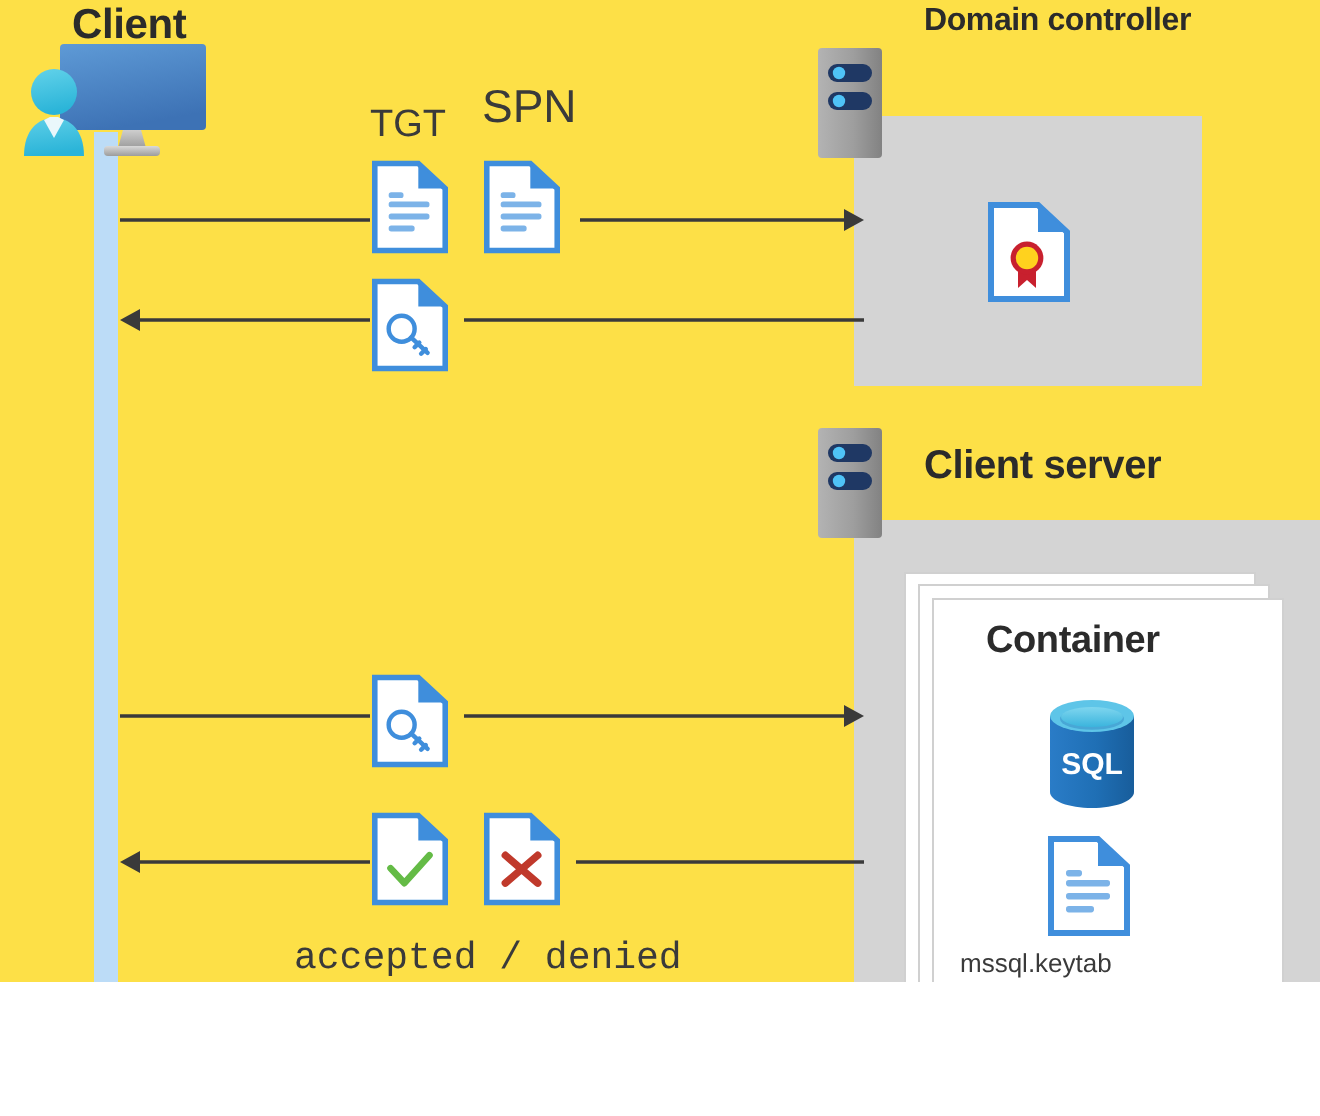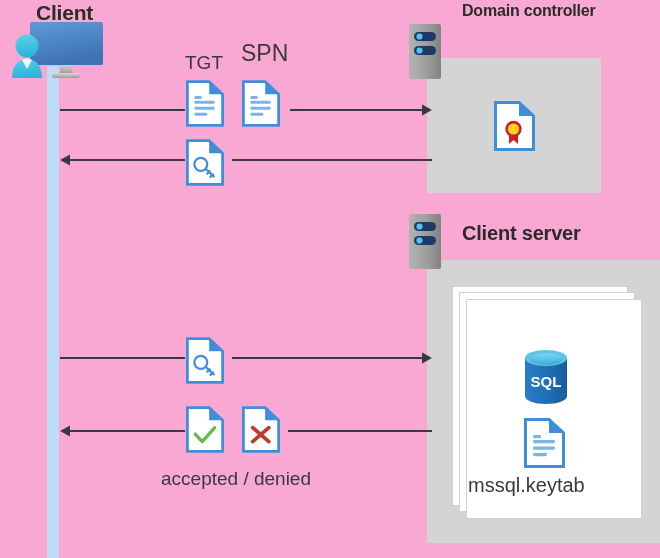--- a/index.html
+++ b/index.html
@@ -7,22 +7,22 @@
     padding: 0;
     background: #ffffff;
   }
   body {
     font-family: "Liberation Sans", sans-serif;
     -webkit-font-smoothing: antialiased;
   }
   #canvas {
     position: relative;
     width: 660px;
-    height: 558px;
-    background: #f9a8d4;
+    height: 491px;
+    background: #fde047;
     overflow: hidden;
   }
   .abs { position: absolute; }
 
   
   .title-bold {
     font-family: "Liberation Sans", sans-serif;
     font-weight: bold;
     color: #2b2b2b;
     line-height: 1.16;
@@ -35,22 +35,22 @@
   }
 
   #client-title { left: 36px;  top: 1px;  font-size: 21px; }
   #dc-title     { left: 462px; top: 2px;  font-size: 16px; width: 150px; }
   #linux-title  { left: 462px; top: 222px; font-size: 20px; }
   #container-title {
     left: 493px; top: 310px; font-size: 19px;
   }
   #tgt-label { left: 185px; top: 52px; font-size: 19px; }
   #spn-label { left: 241px; top: 40px; font-size: 23px; }
-  #keytab-label { left: 468px; top: 474px; font-size: 20px; }
-  #verdict-label { left: 161px; top: 468px; font-size: 19px; }
+  #keytab-label { left: 480px; top: 474px; font-size: 13px; }
+  #verdict-label { left: 147px; top: 468px; font-size: 19px; font-family: Liberation Mono, monospace; }
 
   
   #lifeline {
     left: 47px; top: 66px;
     width: 12px; height: 492px;
     background: #bcdcf7;
   }
 
   
   .gray-panel { background: #d4d4d4; }
@@ -160,20 +160,21 @@
       <circle cx="10.5" cy="26.5" r="3.1" fill="#4fc3f7"></circle>
     </svg>
   </div>
 
   <div class="abs title-bold" id="linux-title">Client server</div>
 
   <div class="abs card" id="card-back"></div>
   <div class="abs card" id="card-mid"></div>
   <div class="abs card" id="card-front"></div>
 
+  <div class="abs title-bold" id="container-title">Container</div>
 
   <div class="abs" style="left:522px; top:349px;text-align:right;">
     <svg width="48" height="56" viewBox="0 0 48 56">
       <defs>
         <linearGradient id="cylGrad" x1="0" y1="0" x2="1" y2="0">
           <stop offset="0%" stop-color="#2a7cc7"></stop>
           <stop offset="55%" stop-color="#1f6fb5"></stop>
           <stop offset="100%" stop-color="#185d9b"></stop>
         </linearGradient>
         <linearGradient id="topGrad" x1="0" y1="0" x2="0" y2="1">

